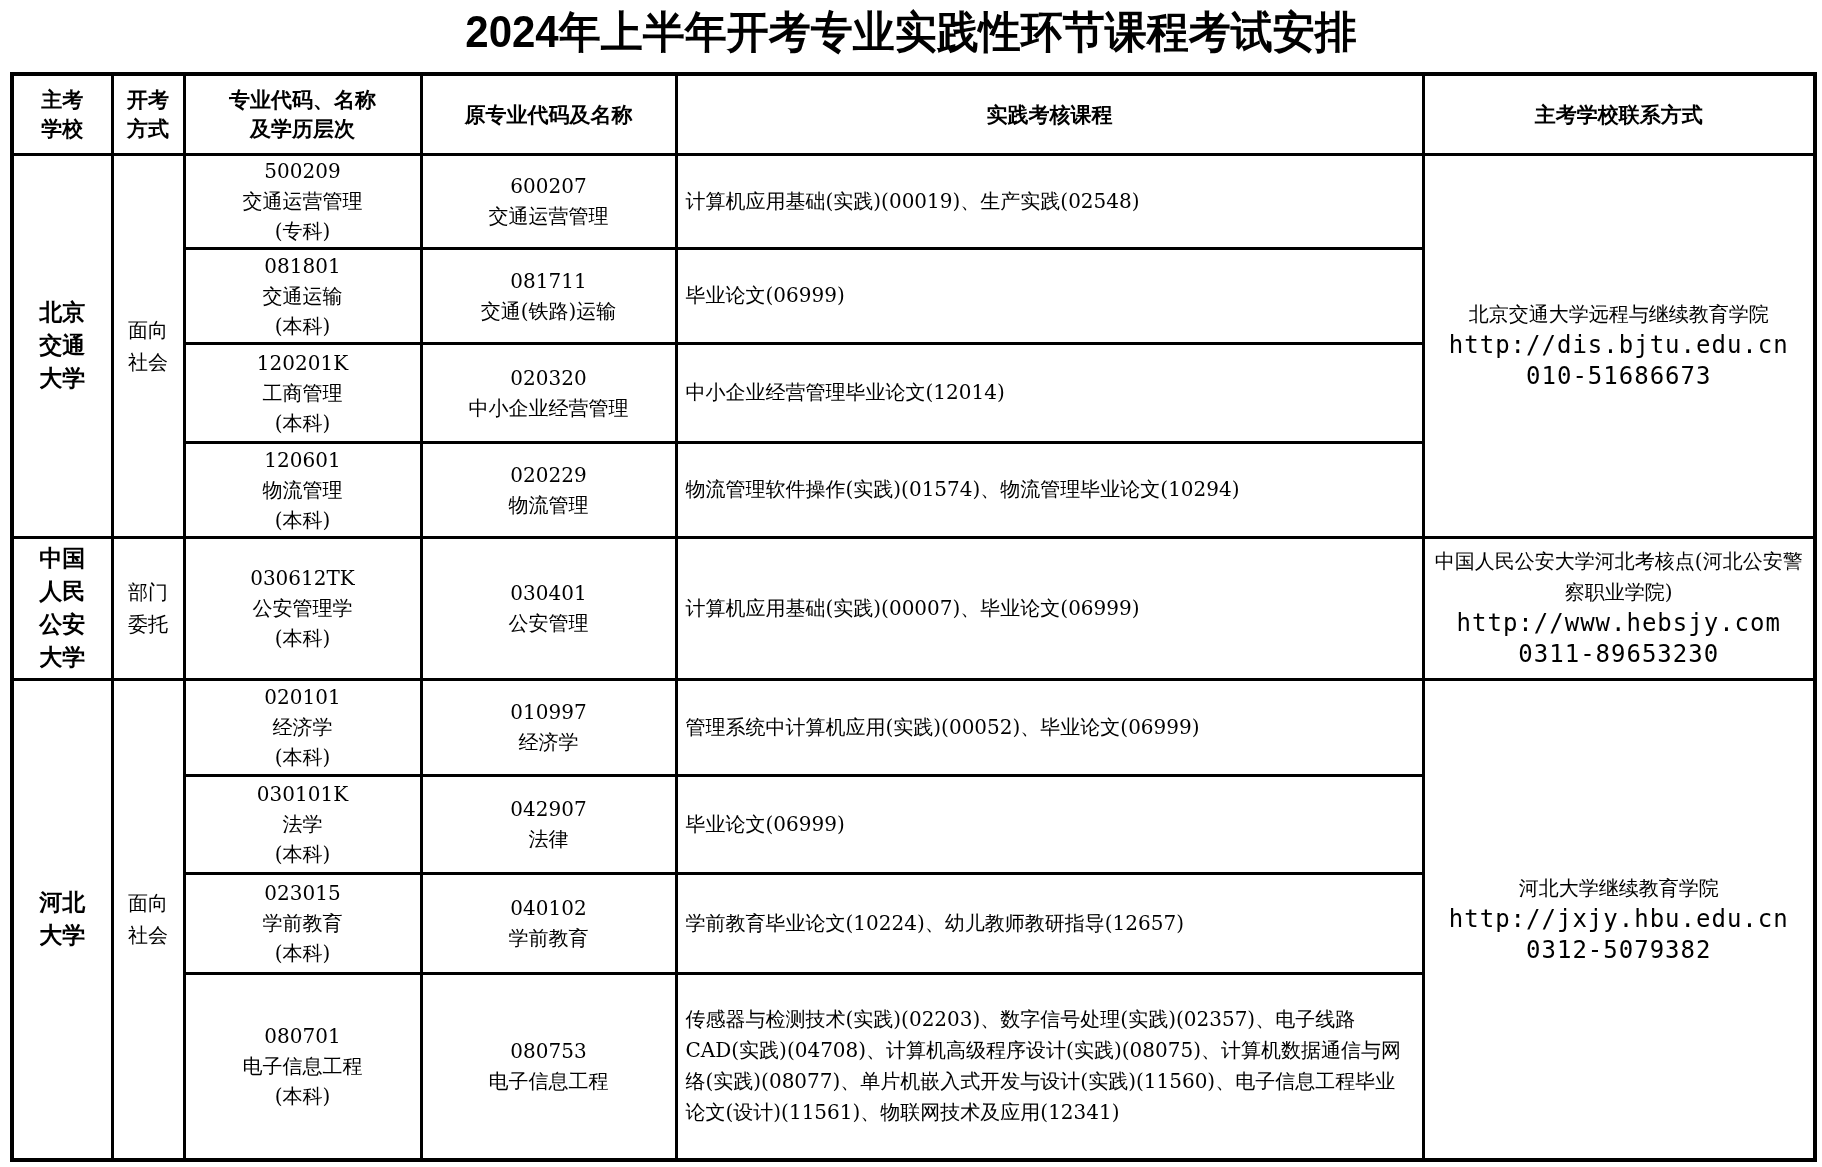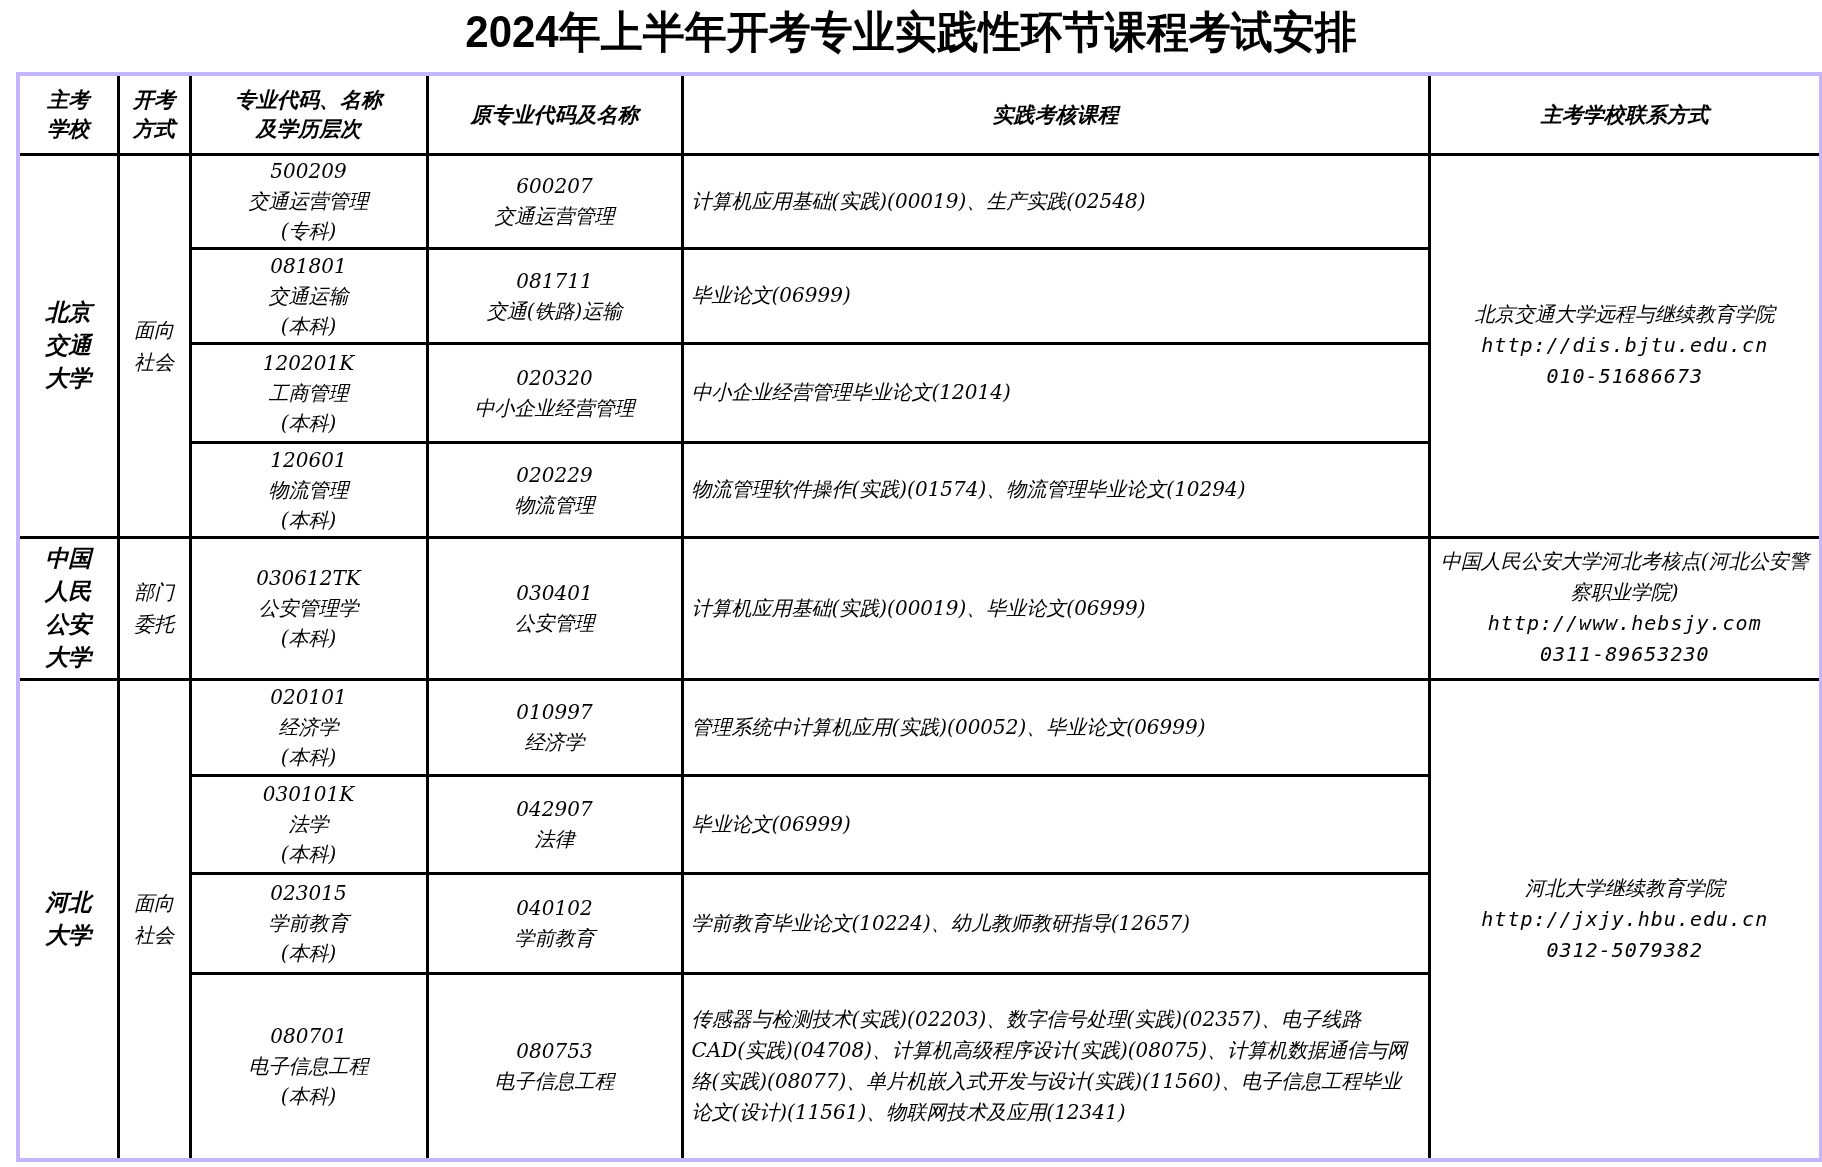--- a/index.html
+++ b/index.html
@@ -17,23 +17,22 @@
     font-weight: 900;
     font-size: 42px;
     line-height: 52px;
     letter-spacing: 0px;
     transform: scaleY(1.04);
   }
   table.sched {
     border-collapse: collapse;
     table-layout: fixed;
     width: 1803px;
-    margin: 14px 9px 0 16px;
-    border: 4px solid #c4b5fd;
-    font-style: italic;
+    margin: 14px 9px 0 10px;
+    border: 4px solid #000000;
   }
   .sched th, .sched td {
     border: 3px solid #000;
     padding: 0;
     text-align: center;
     vertical-align: middle;
     font-size: 20px;
     overflow: hidden;
   }
   .pre { white-space: pre-line; }
@@ -53,21 +52,21 @@
   td.major, td.orig { line-height: 30px; }
   td.courses {
     text-align: left;
     padding: 4px 12px 4px 8px;
     line-height: 31px;
   }
   td.contact { padding: 0 6px; }
   td.contact .c-name { line-height: 31px; }
   td.contact .c-mono {
     font-family: "DejaVu Sans Mono", "Liberation Mono", monospace;
-    font-size: 20px;
+    font-size: 24px;
     line-height: 31px;
     letter-spacing: 1px;
   }
   
   tr.rh-head { height: 80px; }
   tr.rh-94  { height: 94px; }
   tr.rh-95  { height: 95px; }
   tr.rh-96  { height: 96px; }
   tr.rh-98  { height: 98px; }
   tr.rh-99  { height: 99px; }
@@ -151,21 +150,21 @@
 人民
 公安
 大学</td>
     <td class="mode pre">部门
 委托</td>
     <td class="major pre">030612TK
 公安管理学
 (本科)</td>
     <td class="orig pre">030401
 公安管理</td>
-    <td class="courses">计算机应用基础(实践)(00019)、毕业论文(06999)</td>
+    <td class="courses">计算机应用基础(实践)(00007)、毕业论文(06999)</td>
     <td class="contact">
       <div class="c-name">中国人民公安大学河北考核点(河北公安警察职业学院)</div>
       <div class="c-mono">http://www.hebsjy.com</div>
       <div class="c-mono">0311-89653230</div>
     </td>
   </tr>
 
   <tr class="rh-96">
     <td rowspan="4" class="school pre">河北
 大学</td>

